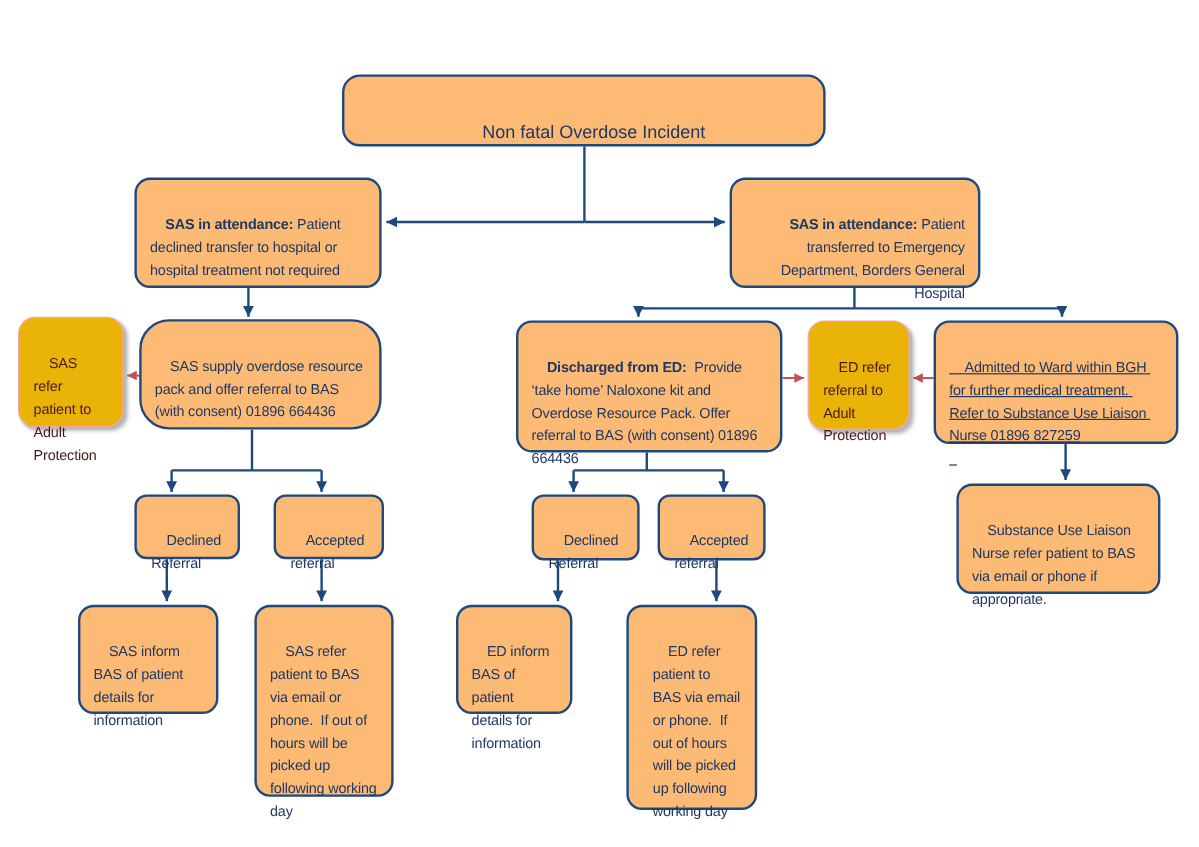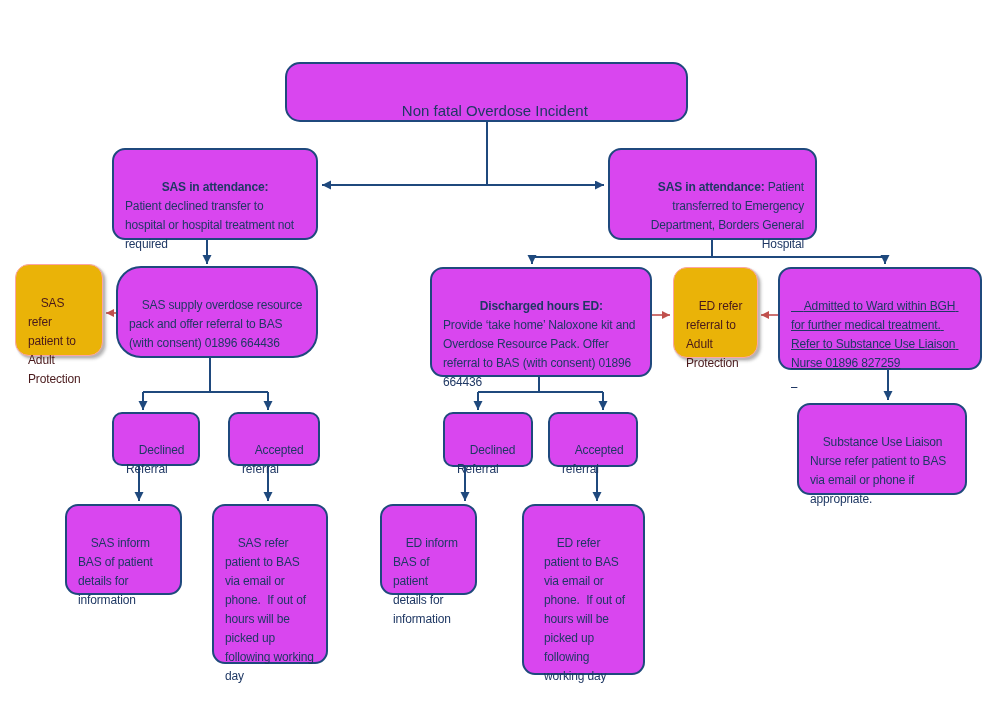--- a/index.html
+++ b/index.html
@@ -14,32 +14,32 @@
   }
   #connectors {
     position: absolute;
     left: 0; top: 0;
     width: 999px; height: 706px;
     z-index: 1;
   }
   .node {
     position: absolute;
     box-sizing: border-box;
-    background: #d946ef;
+    background: #fdba74;
     border: 2px solid #1F497D;
     border-radius: 13px;
     padding: 9px 11px;
     font-size: 12px;
     line-height: 1.58;
     letter-spacing: -0.15px;
     color: #1F3864;
     white-space: pre-wrap;
     z-index: 2;
   }
-  .node b { font-weight: bold; color: #1F3864; margin-left: 24px; }
+  .node b { font-weight: bold; color: #1F3864; }
   .title-node {
     border-radius: 15px;
     text-align: center;
     font-size: 15px;
     padding-top: 11px;
     letter-spacing: 0;
   }
   .small-node { border-radius: 10px; padding: 8px 12px; }
   .red-node {
     background: #eab308;
@@ -117,21 +117,21 @@
 
   <div class="node red-node" style="left:15px; top:264px; width:88px; height:92px;">
     <span>SAS refer patient to Adult Protection</span>
   </div>
 
   <div class="node" style="left:116px; top:266px; width:202px; height:92px;border-radius:25px;">
     <span>SAS supply overdose resource pack and offer referral to BAS (with consent) 01896 664436</span>
   </div>
 
   <div class="node" style="left:430px; top:267px; width:222px; height:110px;">
-    <b>Discharged hours ED:</b><span>  Provide ‘take home’ Naloxone kit and Overdose Resource Pack. Offer referral to BAS (with consent) 01896 664436</span>
+    <b>Discharged from ED:</b><span>  Provide ‘take home’ Naloxone kit and Overdose Resource Pack. Offer referral to BAS (with consent) 01896 664436</span>
   </div>
 
   <div class="node red-node" style="left:673px; top:267px; width:85px; height:91px;">
     <span>ED refer referral to Adult Protection</span>
   </div>
 
   <div class="node" style="left:778px; top:267px; width:204px; height:103px;text-decoration:underline;">
     <span>Admitted to Ward within BGH for further medical treatment. Refer to Substance Use Liaison Nurse 01896 827259</span>
   </div>
 
@@ -155,17 +155,17 @@
 
   <div class="node" style="left:65px; top:504px; width:117px; height:91px;">
     <span>SAS inform BAS of patient details for information</span>
   </div>
   <div class="node" style="left:212px; top:504px; width:116px; height:160px;">
     <span>SAS refer patient to BAS via email or phone.  If out of hours will be picked up following working day</span>
   </div>
   <div class="node" style="left:380px; top:504px; width:97px; height:91px;">
     <span>ED inform BAS of patient details for information</span>
   </div>
-  <div class="node" style="left:522px; top:504px; width:123px; height:171px;padding-left:20px;">
+  <div class="node" style="left:522px; top:504px; width:109px; height:171px;padding-left:20px;">
     <span>ED refer patient to BAS via email or phone.  If out of hours will be picked up following working day</span>
   </div>
 
 </div>
 
 </body></html>

